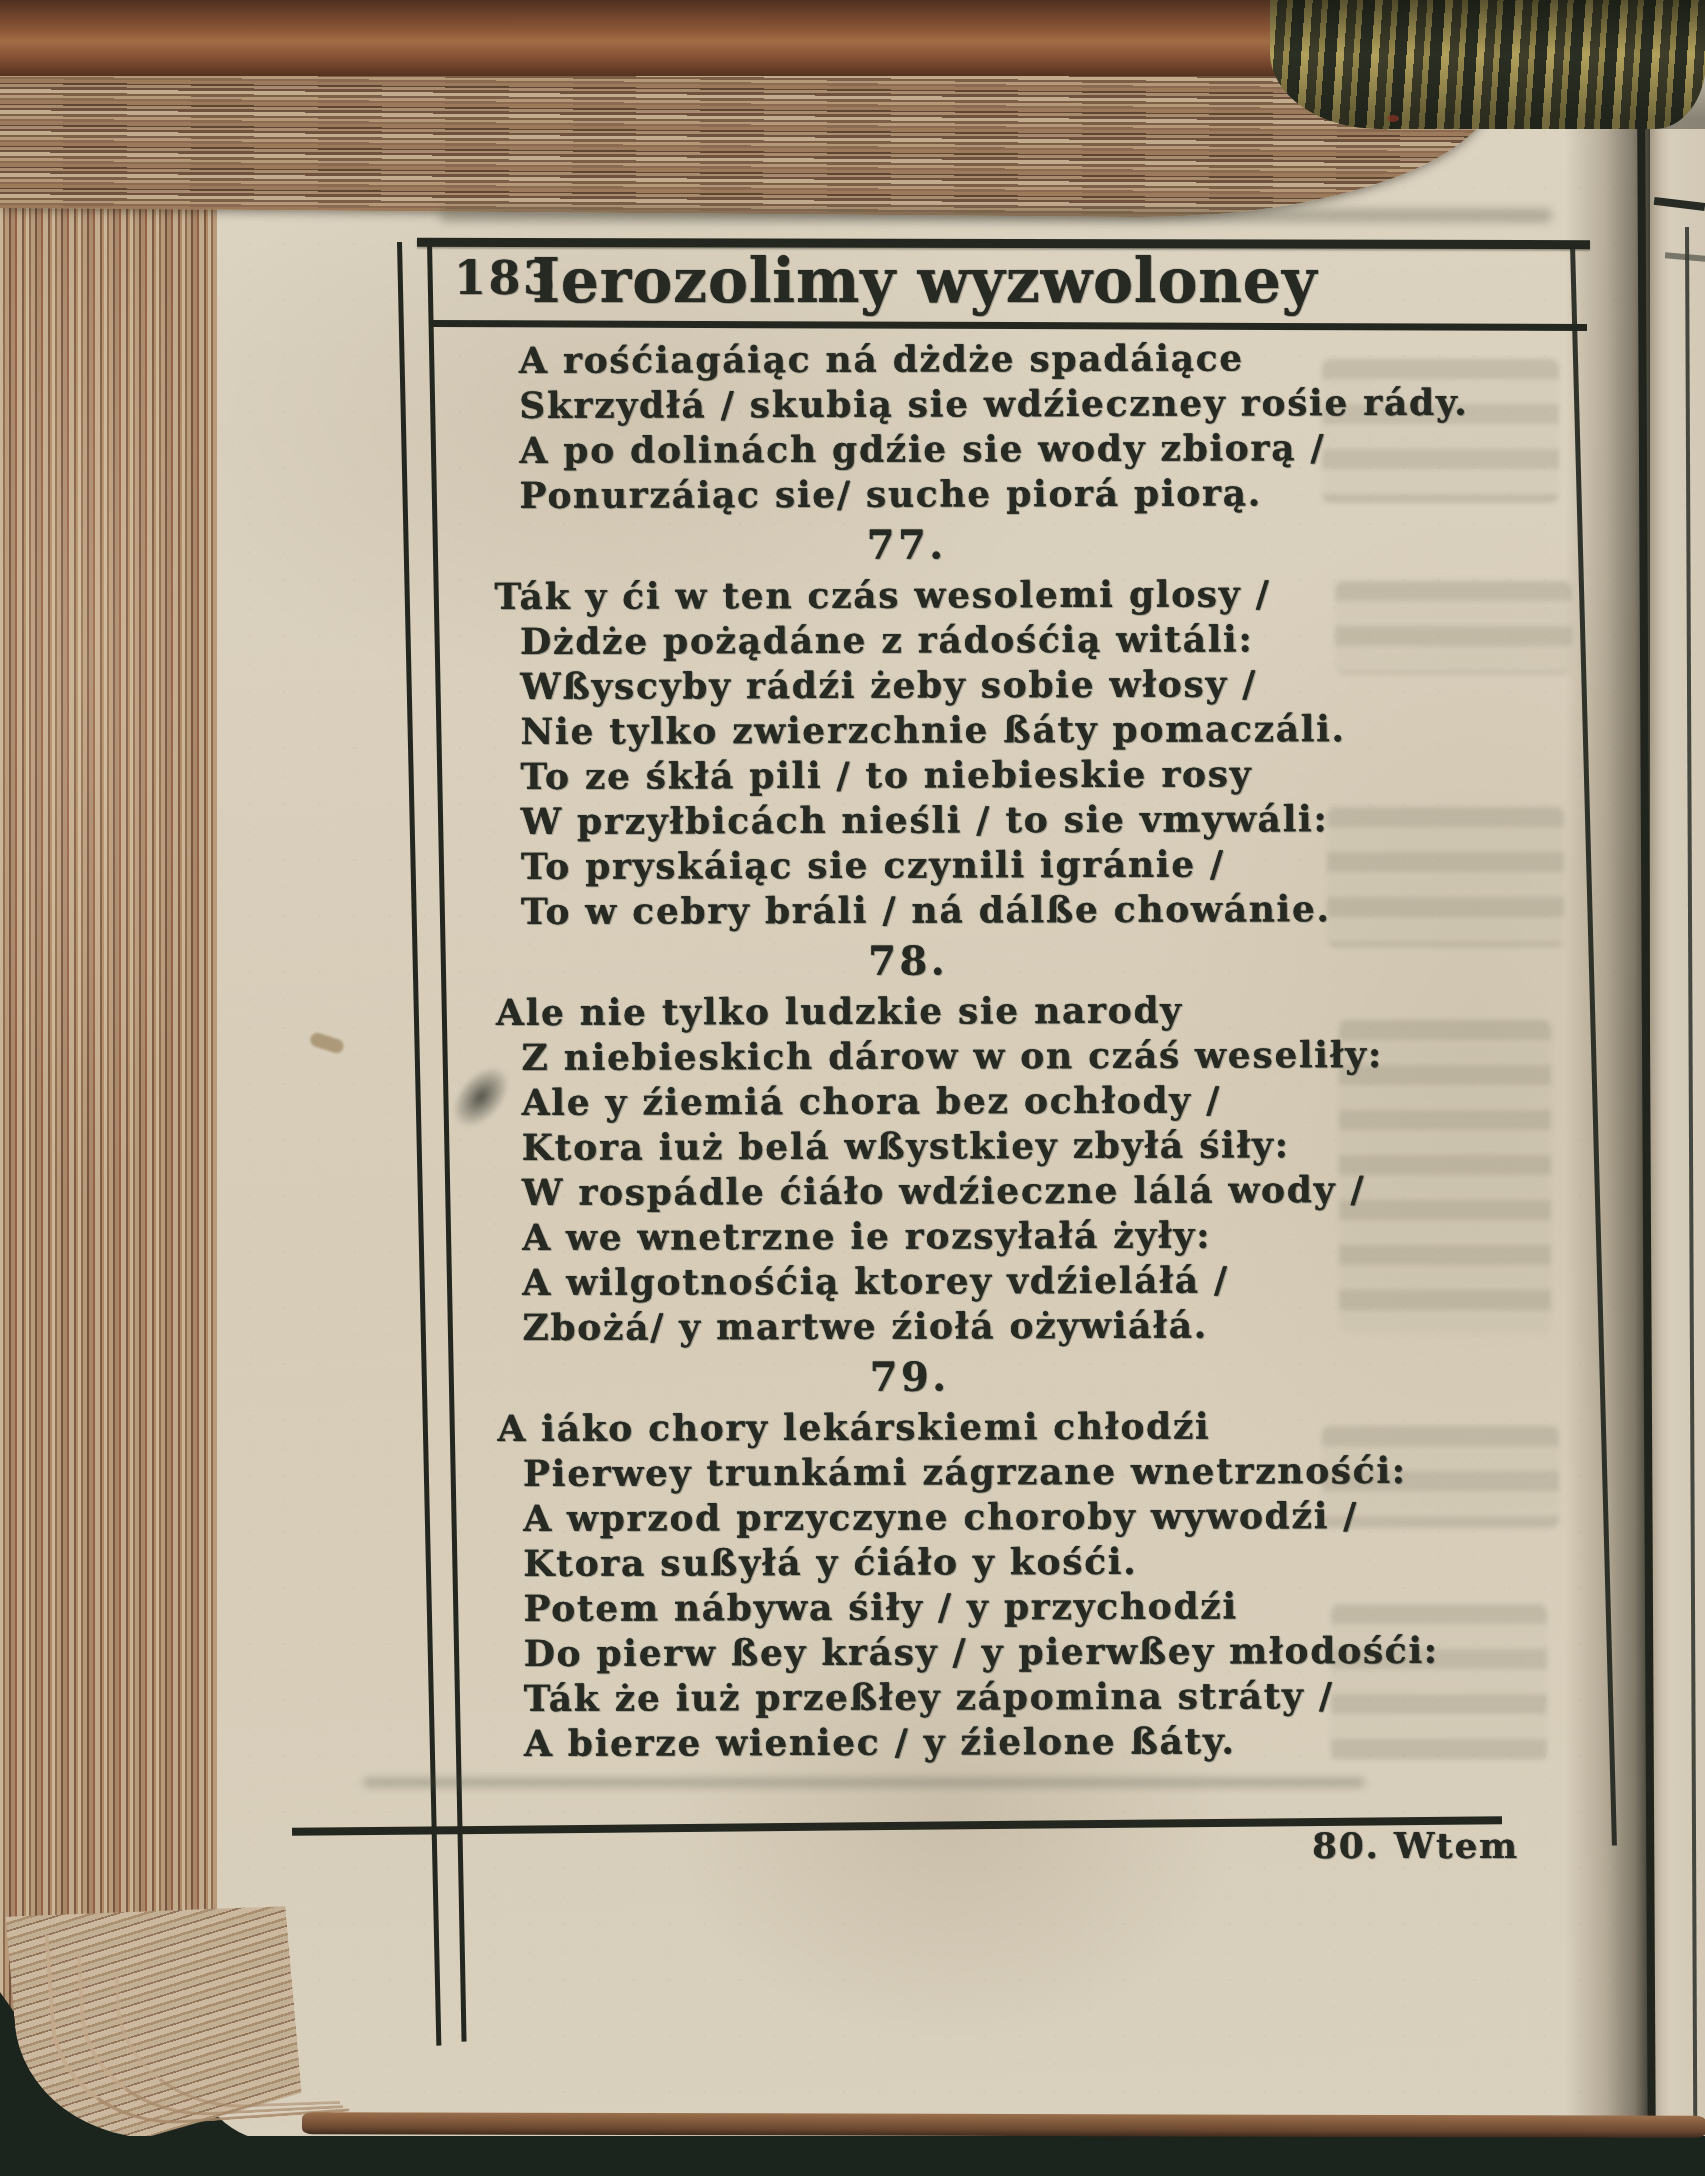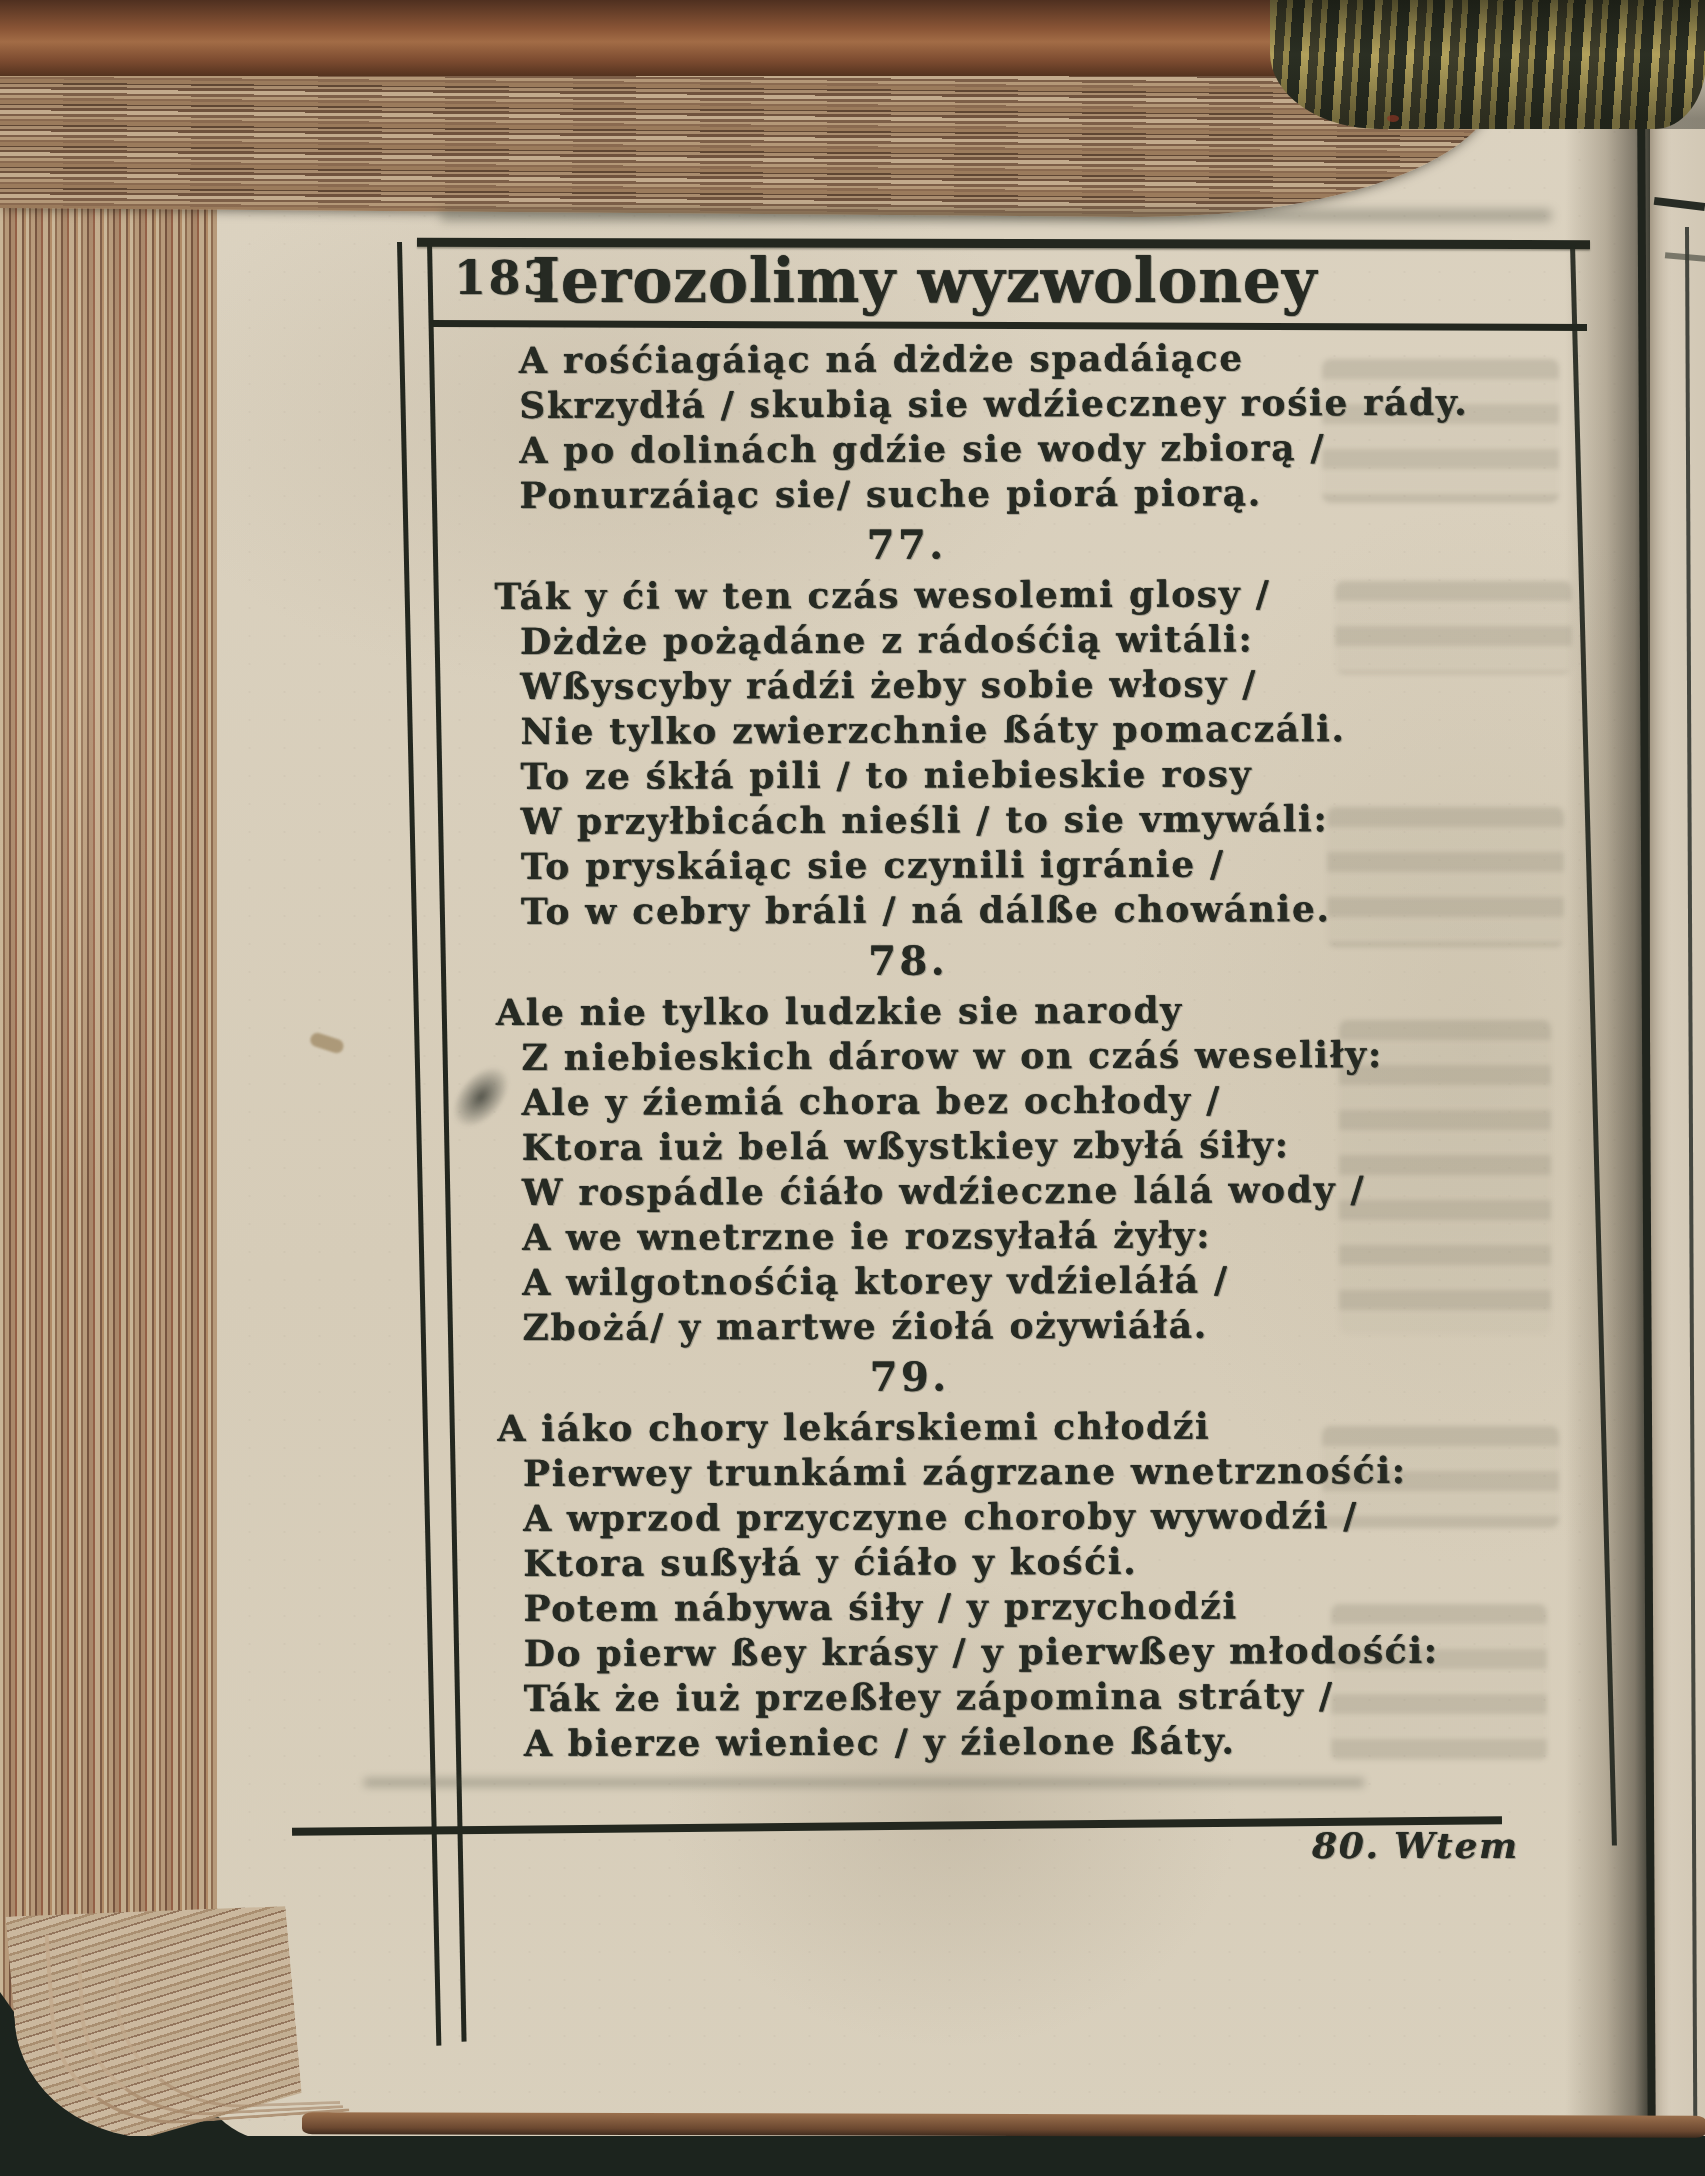--- a/index.html
+++ b/index.html
@@ -87,21 +87,21 @@
   
   .ink{color:var(--ink);text-shadow:0 0 1.1px rgba(28,32,26,.9),1.2px 1px 0 rgba(28,32,26,.22);}
   .pagenum{left:454px;top:251px;font-size:46px;font-weight:bold;letter-spacing:2.5px;}
   .running-title{left:532px;top:244px;font-size:60px;font-weight:bold;letter-spacing:0.8px;white-space:nowrap;
     transform:scaleY(1.04);transform-origin:left top;}
   .poem{left:519px;top:338px;white-space:nowrap;font-size:36px;font-weight:bold;letter-spacing:1.7px;
     transform:rotate(-0.2deg);transform-origin:left top;}
   .line{height:45px;line-height:45px;}
   .fl{margin-left:-25.4px;}
   .snum{height:56px;line-height:56px;margin-left:347px;font-size:40px;letter-spacing:3.4px;}
-  .catchword{left:1312px;top:1824px;font-size:36px;font-weight:bold;white-space:nowrap;letter-spacing:1.7px;font-style:italic;}
+  .catchword{left:1312px;top:1824px;font-size:36px;font-weight:bold;white-space:nowrap;letter-spacing:1.7px;}
 
   
   .bleed{width:237px;background:repeating-linear-gradient(180deg,rgba(108,104,86,.20) 0 20.3px,rgba(108,104,86,.04) 20.3px 45px);
     filter:blur(2.5px);border-radius:8.5px;}
   .bl1{left:1322px;top:359px;height:144px;}
   .bl2{left:1335px;top:581px;height:93px;}
   .bl3{left:1327px;top:807px;height:140px;}
   .bl4{left:1339px;top:1020px;height:314px;width:212px;}
   .bl5{left:1322px;top:1426px;height:102px;}
   .bl6{left:1331px;top:1604px;height:157px;width:216px;}

